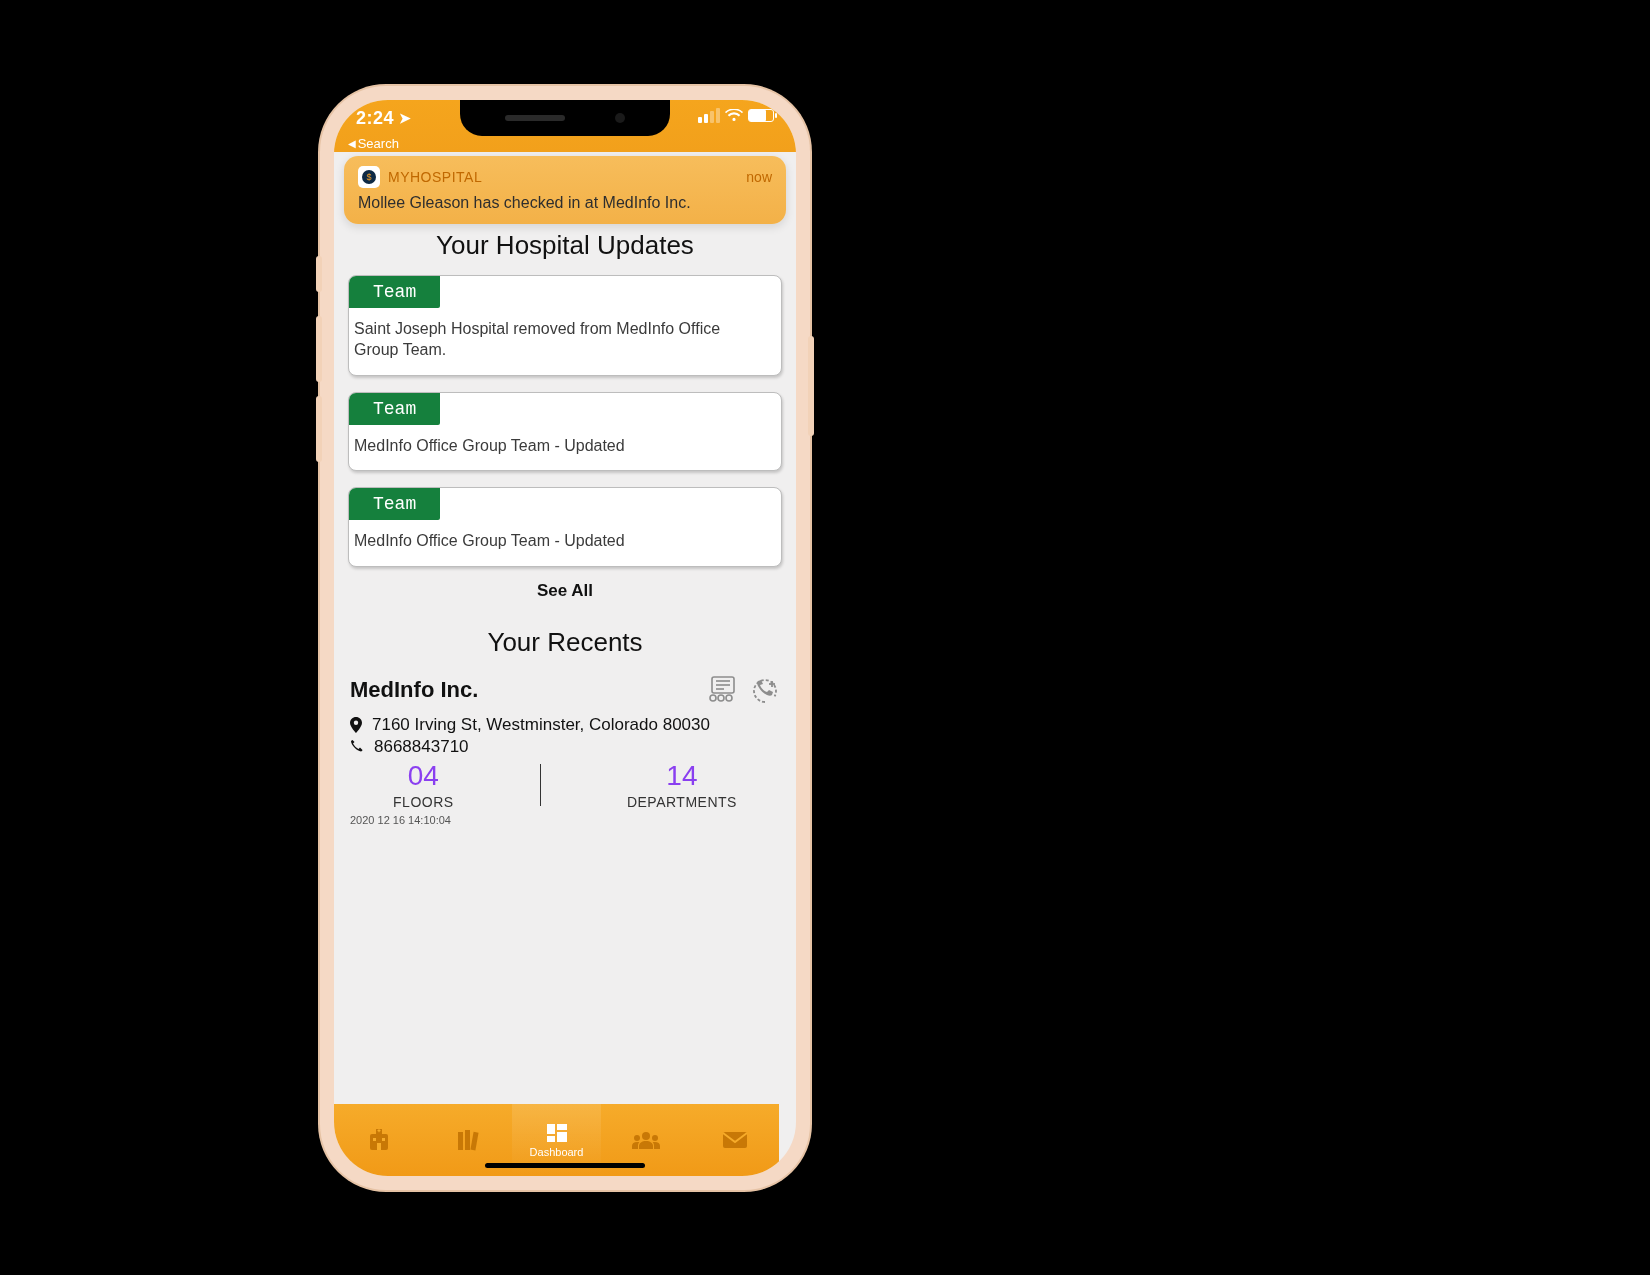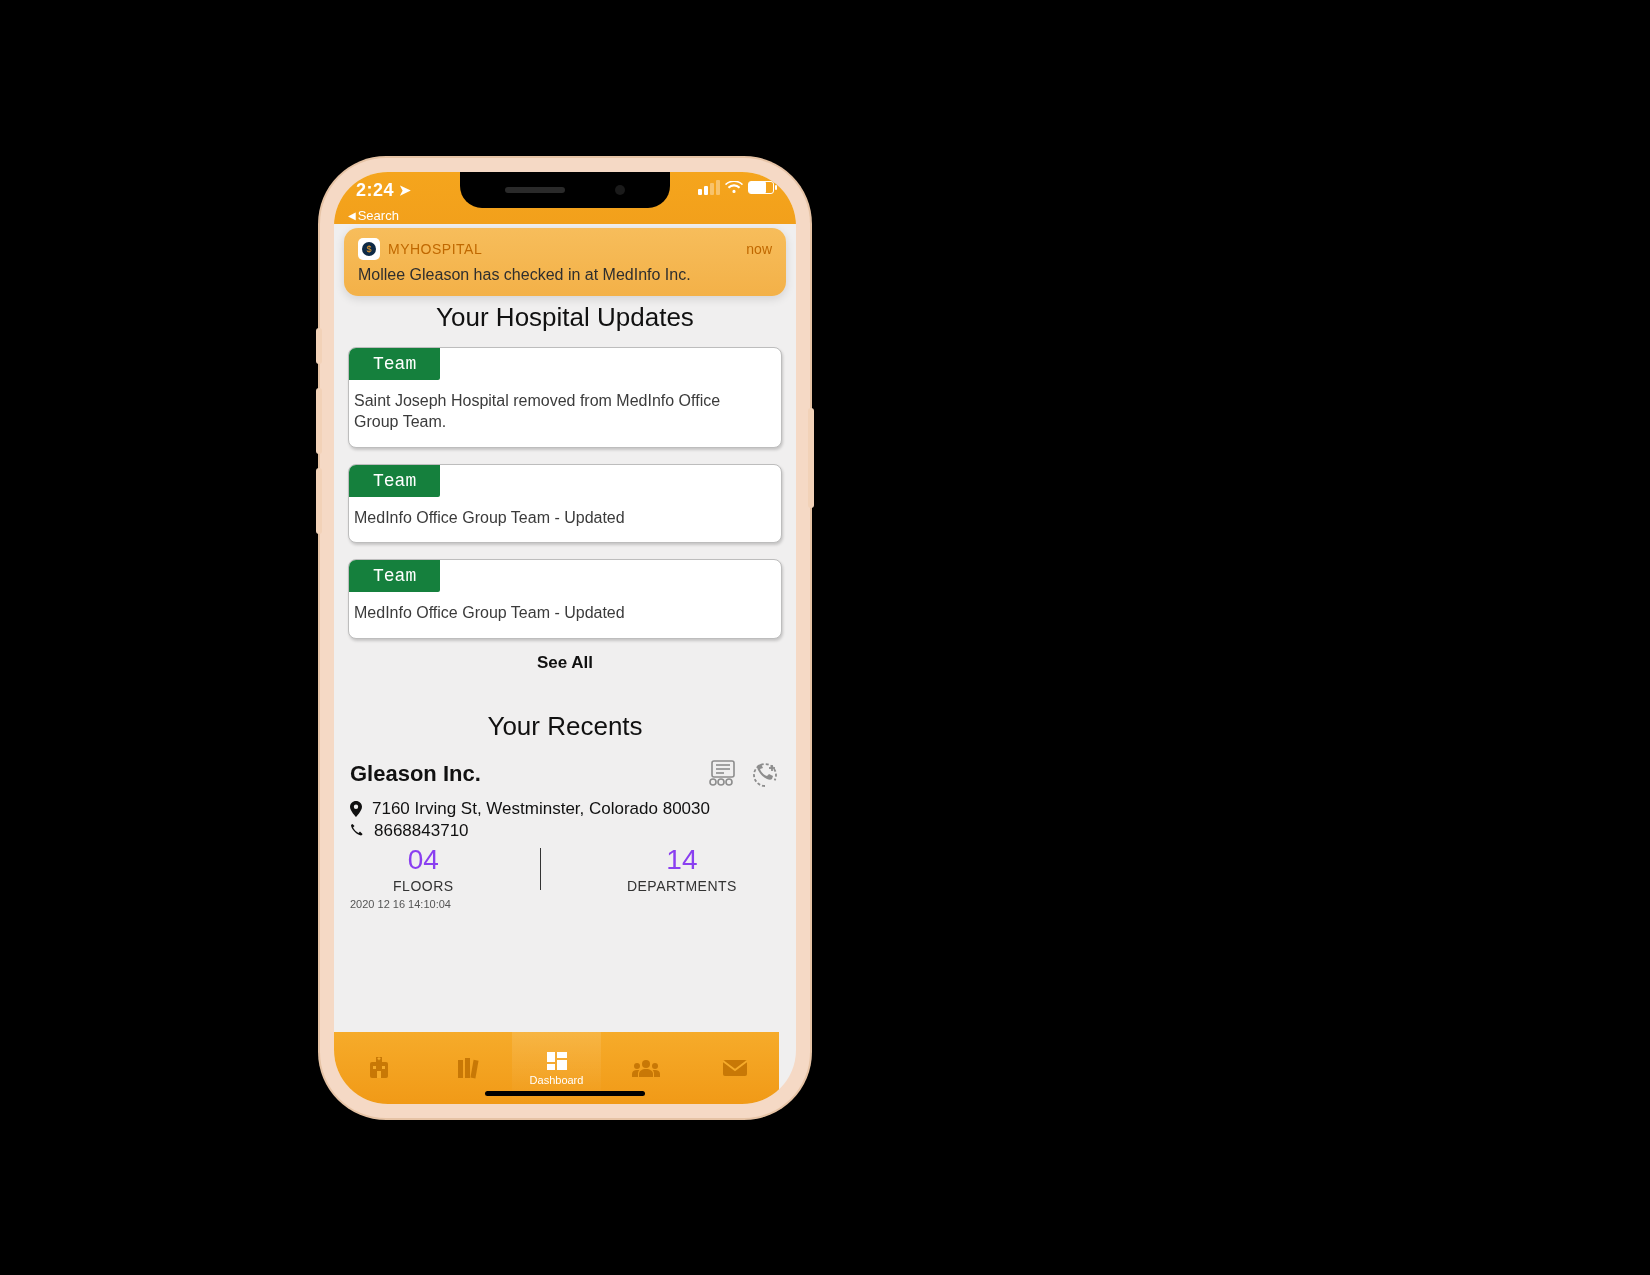--- a/index.html
+++ b/index.html
@@ -9,21 +9,21 @@
     height: 1275px;
     font-family: -apple-system, BlinkMacSystemFont, "Helvetica Neue", Arial, sans-serif;
     display: flex;
     align-items: center;
     justify-content: flex-start;
     padding-left: 320px;
   }
   .phone-frame {
     position: relative;
     width: 490px;
-    height: 960px;
+    height: 1104px;
     background: #f5d9c5;
     border-radius: 66px;
     padding: 14px;
     box-shadow: 0 0 0 2px #e6c3a5;
   }
   .side-btn {
     position: absolute;
     background: #f2d2b8;
     border-radius: 3px;
   }
@@ -101,21 +101,21 @@
   .update-card {
     background:#fff; border:1px solid #bdbdbd; border-radius:8px;
     margin: 0 6px 16px 6px; box-shadow: 1px 2px 3px rgba(0,0,0,0.18);
     padding-bottom:14px;
   }
   .tag {
     display:inline-block; background:#15803d; color:#fff;
     padding:6px 24px; font-size:18px; border-top-left-radius:7px; border-bottom-right-radius:2px;font-family:Liberation Mono, monospace;
   }
   .update-text { color:#3b3b3b; font-size:16px; padding: 10px 18px 0 5px; line-height:1.35;}
-  .see-all { text-align:center; font-size:17px; font-weight:600; color:#111; margin-top:-2px; margin-bottom:38px;}
+  .see-all { text-align:center; font-size:17px; font-weight:600; color:#111; margin-top:-2px; margin-bottom:26px;}
   .recents-title { text-align:center; font-size:26px; color:#111; margin-bottom:18px;}
   .recent-head {
     display:flex; align-items:center; padding:0 8px; margin-bottom:10px;
   }
   .recent-name { font-size:22px; font-weight:600; color:#111; flex:1;}
   .recent-icons { display:flex; gap:14px;}
   .icon-chip { color:#8d8d8d; }
   .recent-body { display:flex; gap:14px; padding:0 8px;}
   .photo-col { width:160px; display:flex; flex-direction:column; gap:10px;}
   .bldg {
@@ -220,21 +220,21 @@
       <div class="update-card">
         <span class="tag">Team</span>
         <div class="update-text">MedInfo Office Group Team - Updated</div>
       </div>
 
       <div class="see-all">See All</div>
 
       <div class="recents-title">Your Recents</div>
 
       <div class="recent-head">
-        <div class="recent-name">Gleason Inc.</div>
+        <div class="recent-name">MedInfo Inc.</div>
         <div class="recent-icons">
           <span class="icon-chip">
             <svg width="30" height="28" viewBox="0 0 30 28" fill="none" stroke="#8d8d8d" stroke-width="1.6">
               <rect x="6" y="1" width="22" height="16" rx="2"></rect>
               <line x1="10" y1="5" x2="24" y2="5"></line>
                 <line x1="10" y1="9" x2="24" y2="9"></line>
                 <line x1="10" y1="13" x2="18" y2="13"></line>
               <circle cx="7" cy="22" r="3"></circle>
                 <circle cx="15" cy="22" r="3"></circle>
                 <circle cx="23" cy="22" r="3"></circle>

